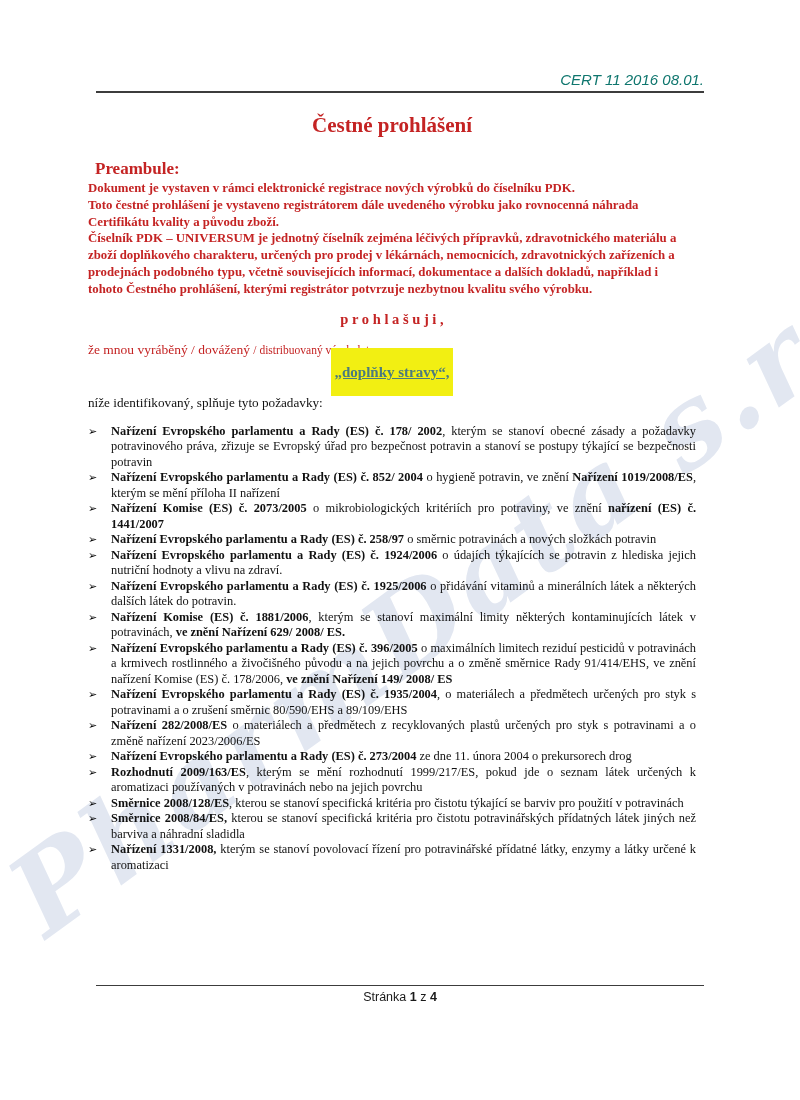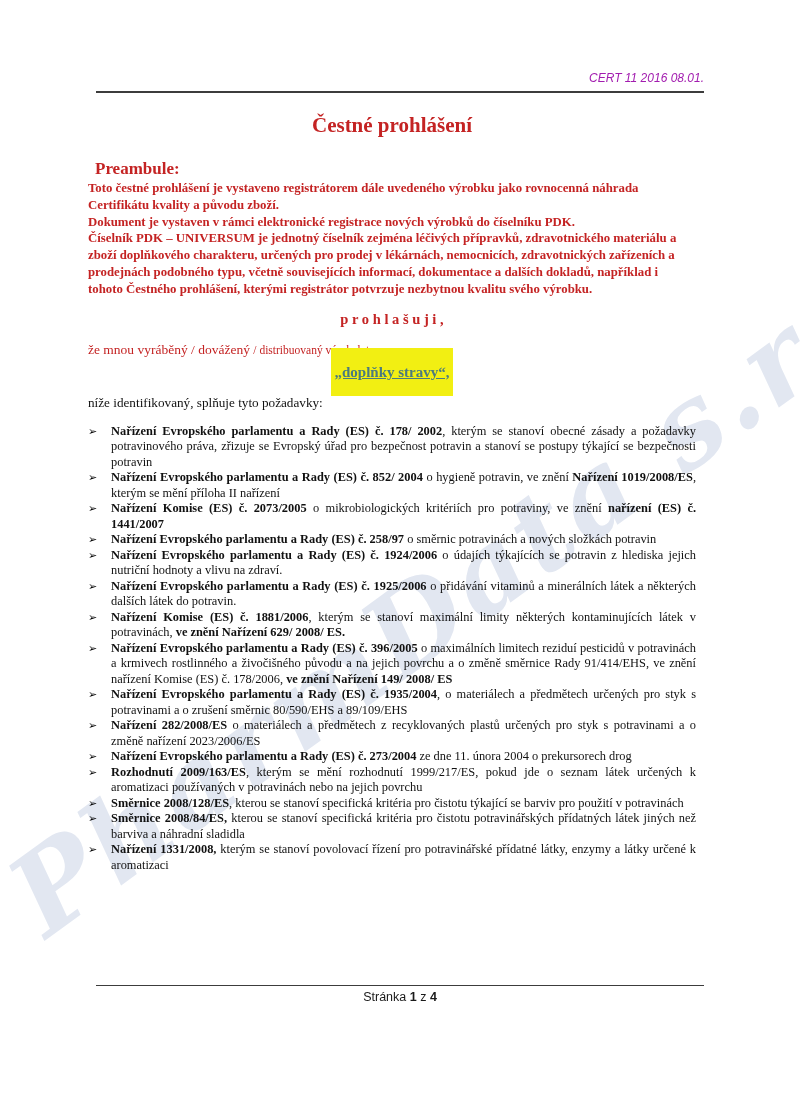--- a/index.html
+++ b/index.html
@@ -17,21 +17,21 @@
   }
   .watermark{
     position:absolute;left:-70px;top:540px;width:980px;height:160px;
     transform:rotate(-36deg);transform-origin:center;
     font-family:"DejaVu Serif", serif;font-style:italic;font-weight:bold;
     font-size:112px;line-height:160px;text-align:center;white-space:nowrap;
     color:var(--watermark_color);letter-spacing:4px;user-select:none;pointer-events:none;
   }
   .doc-code{
     position:absolute;top:71px;right:96px;
-    font-family:"Liberation Sans", sans-serif;font-style:italic;font-size:12px;color:#a21caf;
+    font-family:"Liberation Sans", sans-serif;font-style:italic;font-size:15px;color:#0f766e;
   }
   .top-rule{position:absolute;top:91px;left:96px;width:608px;border-top:2px solid var(--rule_color);}
   .content{position:absolute;left:88px;top:112px;width:608px;}
   .title{text-align:center;color:var(--accent_red);font-weight:bold;font-size:21px;line-height:26px;}
   .subtitle{text-align:center;color:var(--accent_red);font-weight:bold;font-size:13.5px;line-height:17px;margin-top:3px;}
   .preamble-heading{margin-top:20px;color:var(--accent_red);font-weight:bold;font-size:17px;line-height:21px;margin-left:7px;}
   .preamble{margin-top:1px;color:var(--accent_red);font-weight:bold;font-size:12.8px;line-height:16.8px;}
   .preamble p{margin:0;}
   .decl-intro{margin-top:10px;text-align:center;color:var(--accent_red);font-size:13.2px;line-height:17px;}
   .decl-verb{margin-top:12px;text-align:center;color:var(--accent_red);font-weight:bold;font-size:14.5px;line-height:18px;}
@@ -61,22 +61,22 @@
   <div class="watermark">PharmData s.r.o.</div>
 
   <div class="doc-code">CERT 11 2016 08.01.</div>
   <div class="top-rule"></div>
 
   <div class="content">
     <div class="title">Čestné prohlášení</div>
 
     <div class="preamble-heading">Preambule:</div>
     <div class="preamble">
+        <p>Dokument je vystaven v rámci elektronické registrace nových výrobků do číselníku PDK.</p>
         <p>Toto čestné prohlášení je vystaveno registrátorem dále uvedeného výrobku jako rovnocenná náhrada Certifikátu kvality a původu zboží.</p>
-        <p>Dokument je vystaven v rámci elektronické registrace nových výrobků do číselníku PDK.</p>
         <p>Číselník PDK – UNIVERSUM je jednotný číselník zejména léčivých přípravků, zdravotnického materiálu a zboží doplňkového charakteru, určených pro prodej v lékárnách, nemocnicích, zdravotnických zařízeních a prodejnách podobného typu, včetně souvisejících informací, dokumentace a dalších dokladů, například i tohoto Čestného prohlášení, kterými registrátor potvrzuje nezbytnou kvalitu svého výrobku.</p>
       </div>
 
     <div class="decl-verb">p r o h l a š u j i ,</div>
 
     <div class="product-line"><span class="pl-main">že mnou vyráběný / dovážený </span><span class="pl-small">/ distribuovaný výrobek typu:</span></div>
 
     <div class="product-type-wrap"><span class="product-type">„doplňky stravy“,</span></div>
 
     <div class="req-intro">níže identifikovaný, splňuje tyto požadavky:</div>

